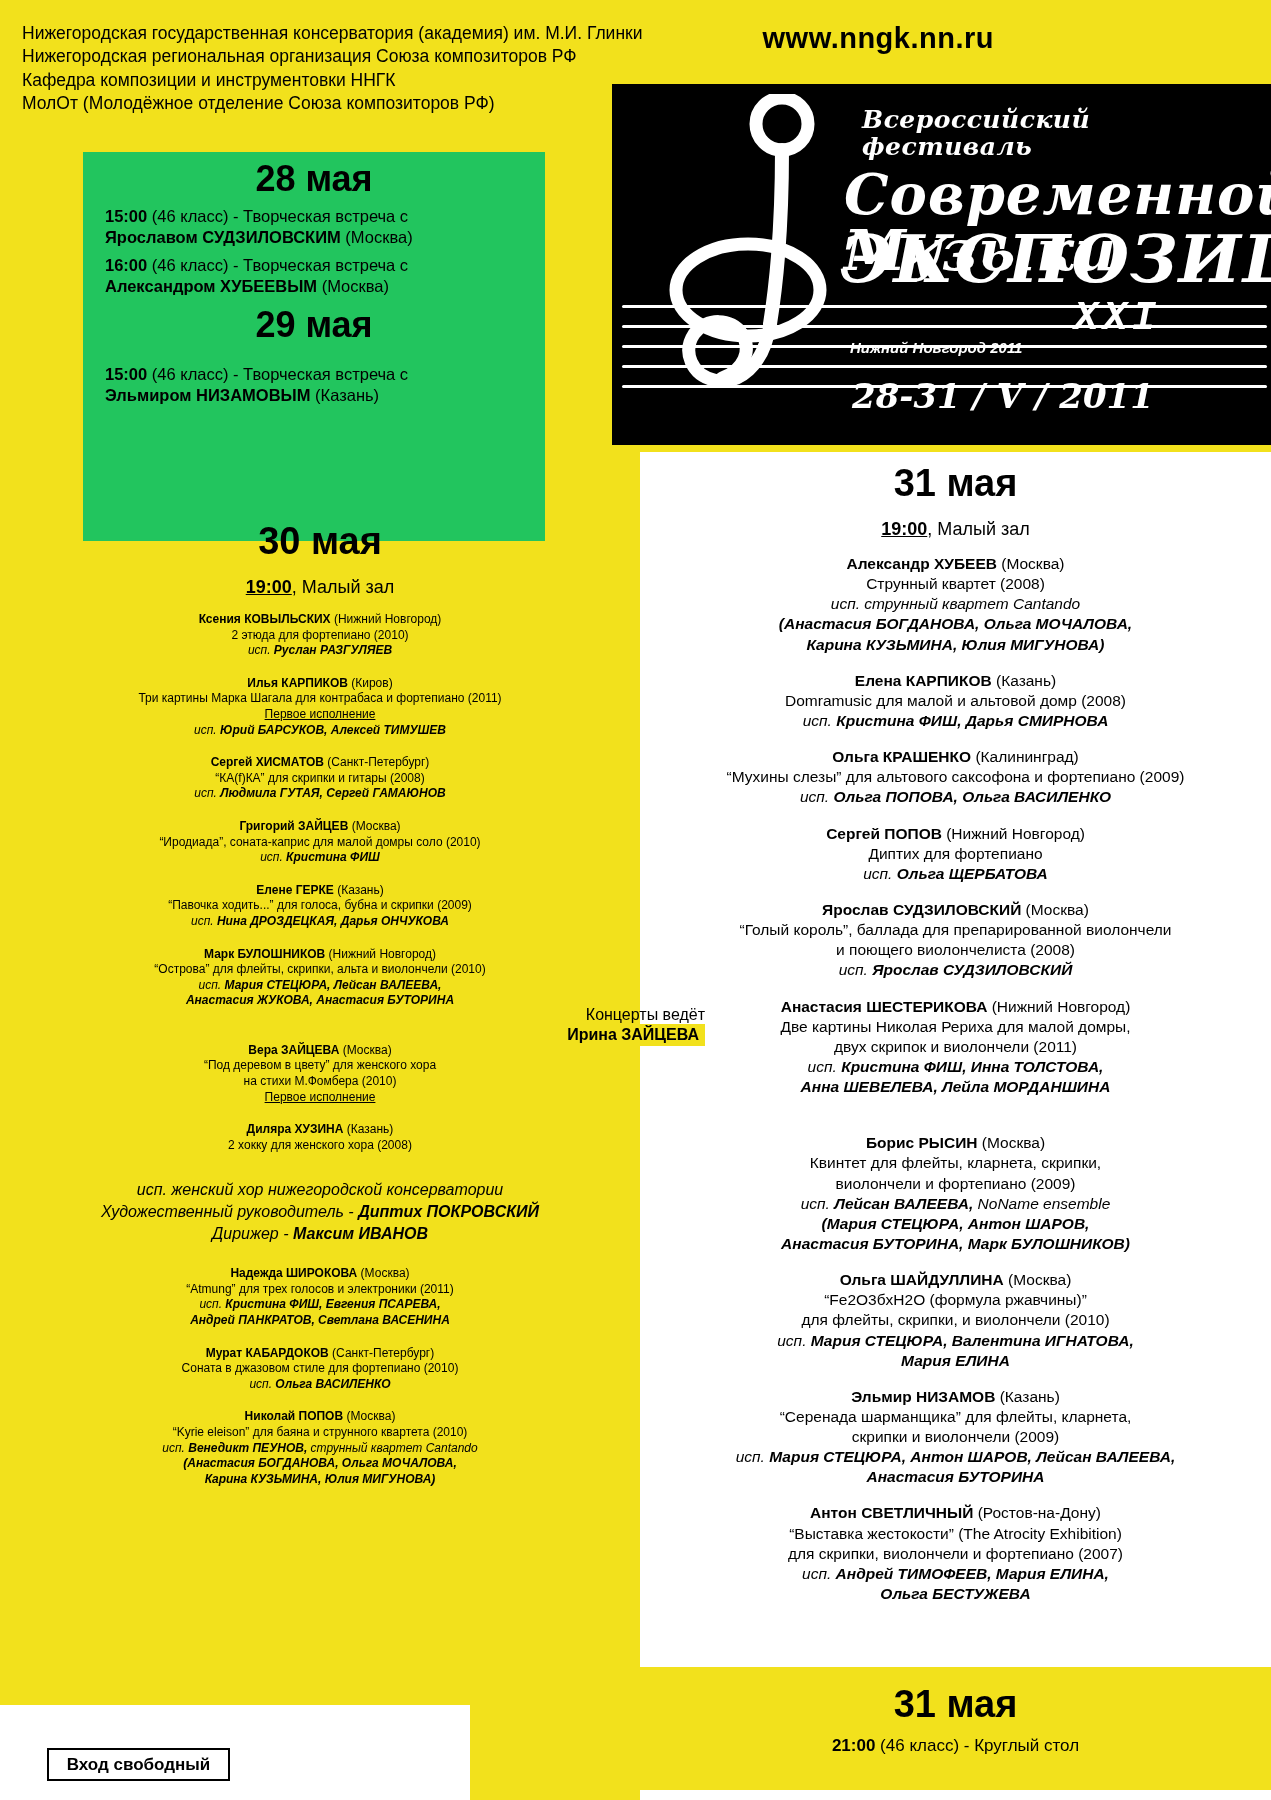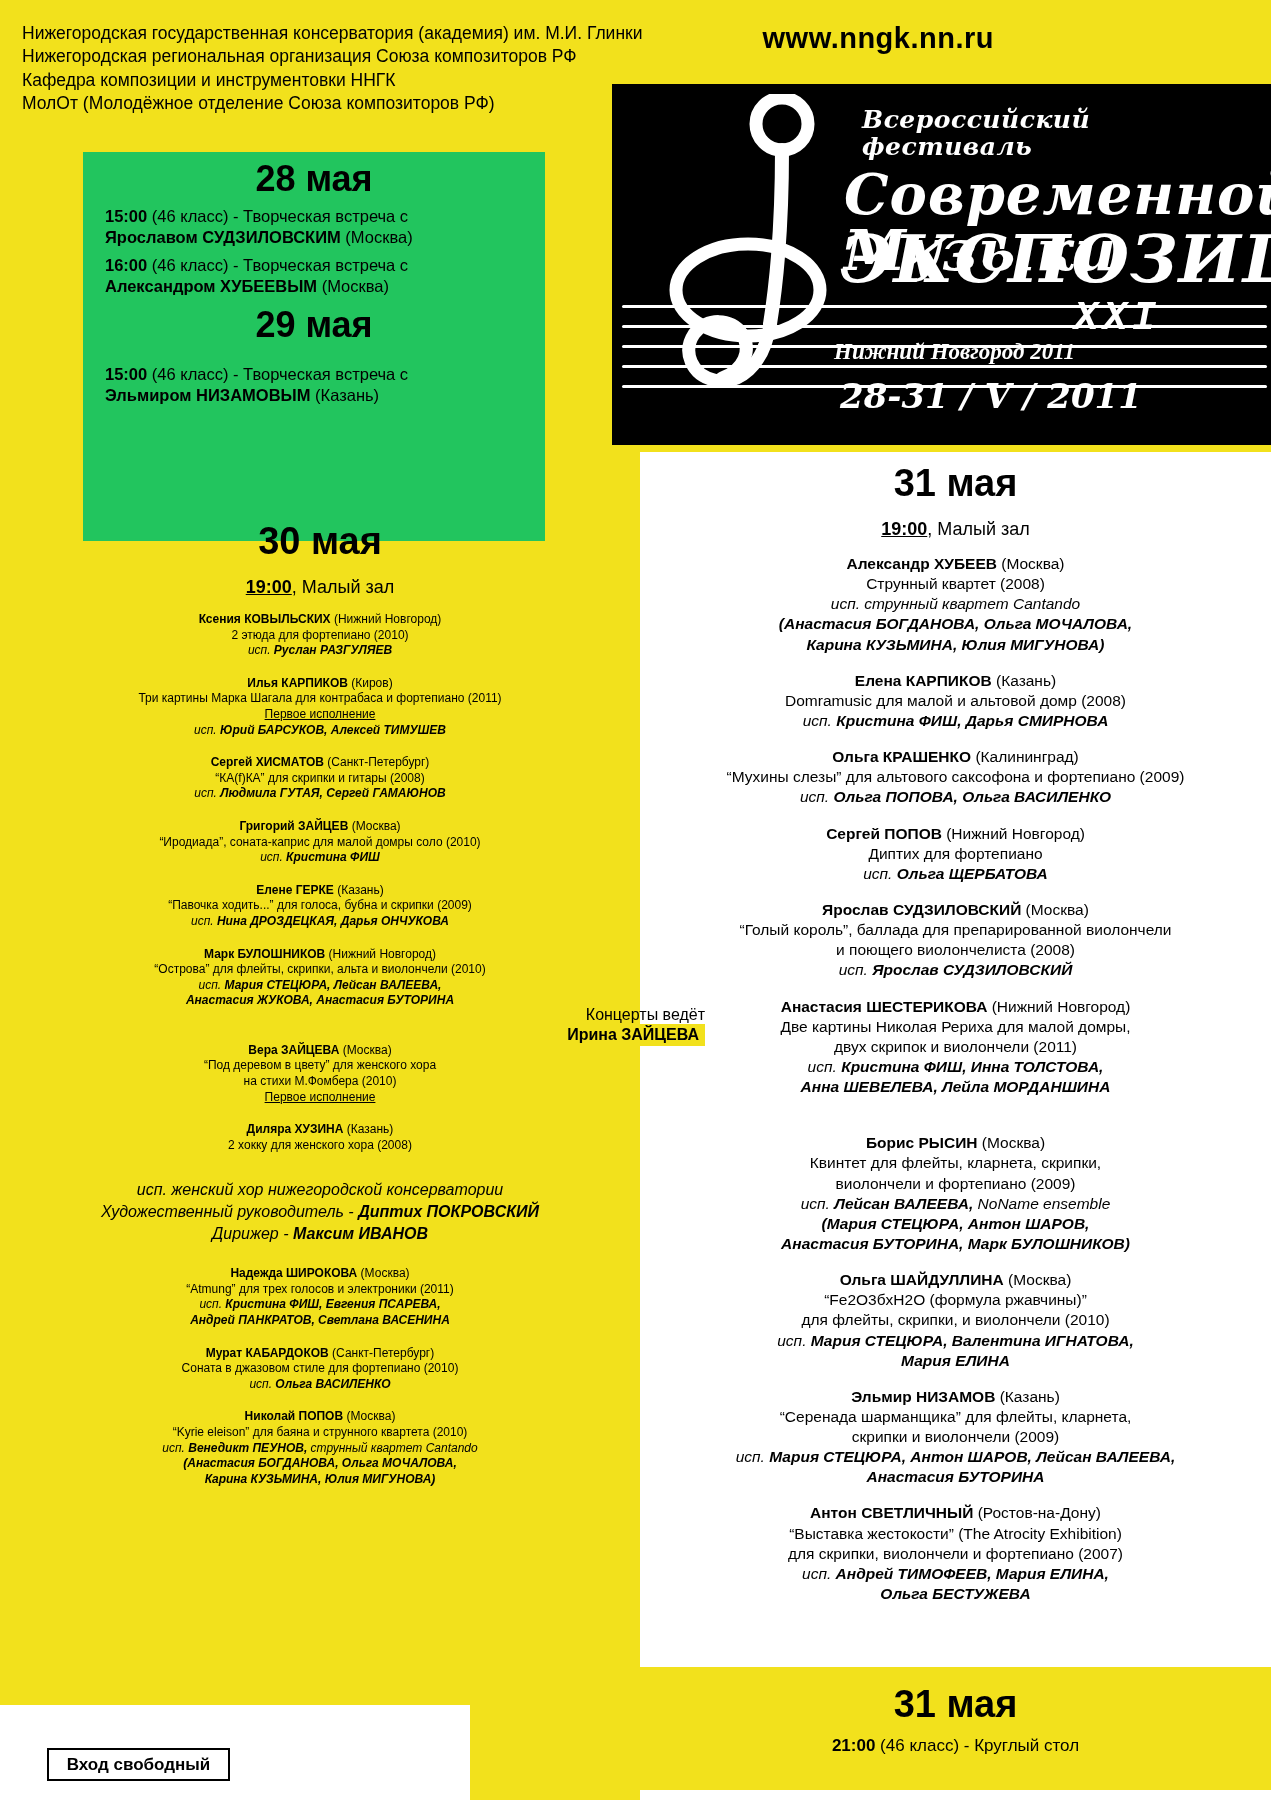--- a/index.html
+++ b/index.html
@@ -47,26 +47,26 @@
     position:absolute; left:232px; top:82px; width:420px;
     font-family:"DejaVu Serif", serif; font-weight:bold; font-style:italic;
     font-size:56px; line-height:1; letter-spacing:1px;
   }
   .ptitle3 {
     position:absolute; left:413px; top:140px;
     font-family:Liberation Mono, monospace; font-weight:bold; font-style:italic;
     font-size:40px; letter-spacing:5px;
   }
   .pcity {
-    position:absolute; left:222px; top:255px;
-    font-family:Liberation Serif, serif; font-weight:bold; font-style:italic;
-    font-size:23px;
+    position:absolute; left:238px; top:255px;
+    font-family:Liberation Sans, sans-serif; font-weight:bold; font-style:italic;
+    font-size:15px;
   }
   .pdates {
-    position:absolute; left:228px; top:292px;
+    position:absolute; left:240px; top:292px;
     font-family:"DejaVu Serif", serif; font-weight:bold; font-style:italic;
     font-size:34px;
   }
 
   
   .panel-white-left {
     position:absolute; left:83px; top:119px; width:462px; height:389px;
     background:#22c55e;
     margin-top:33px;
   }

